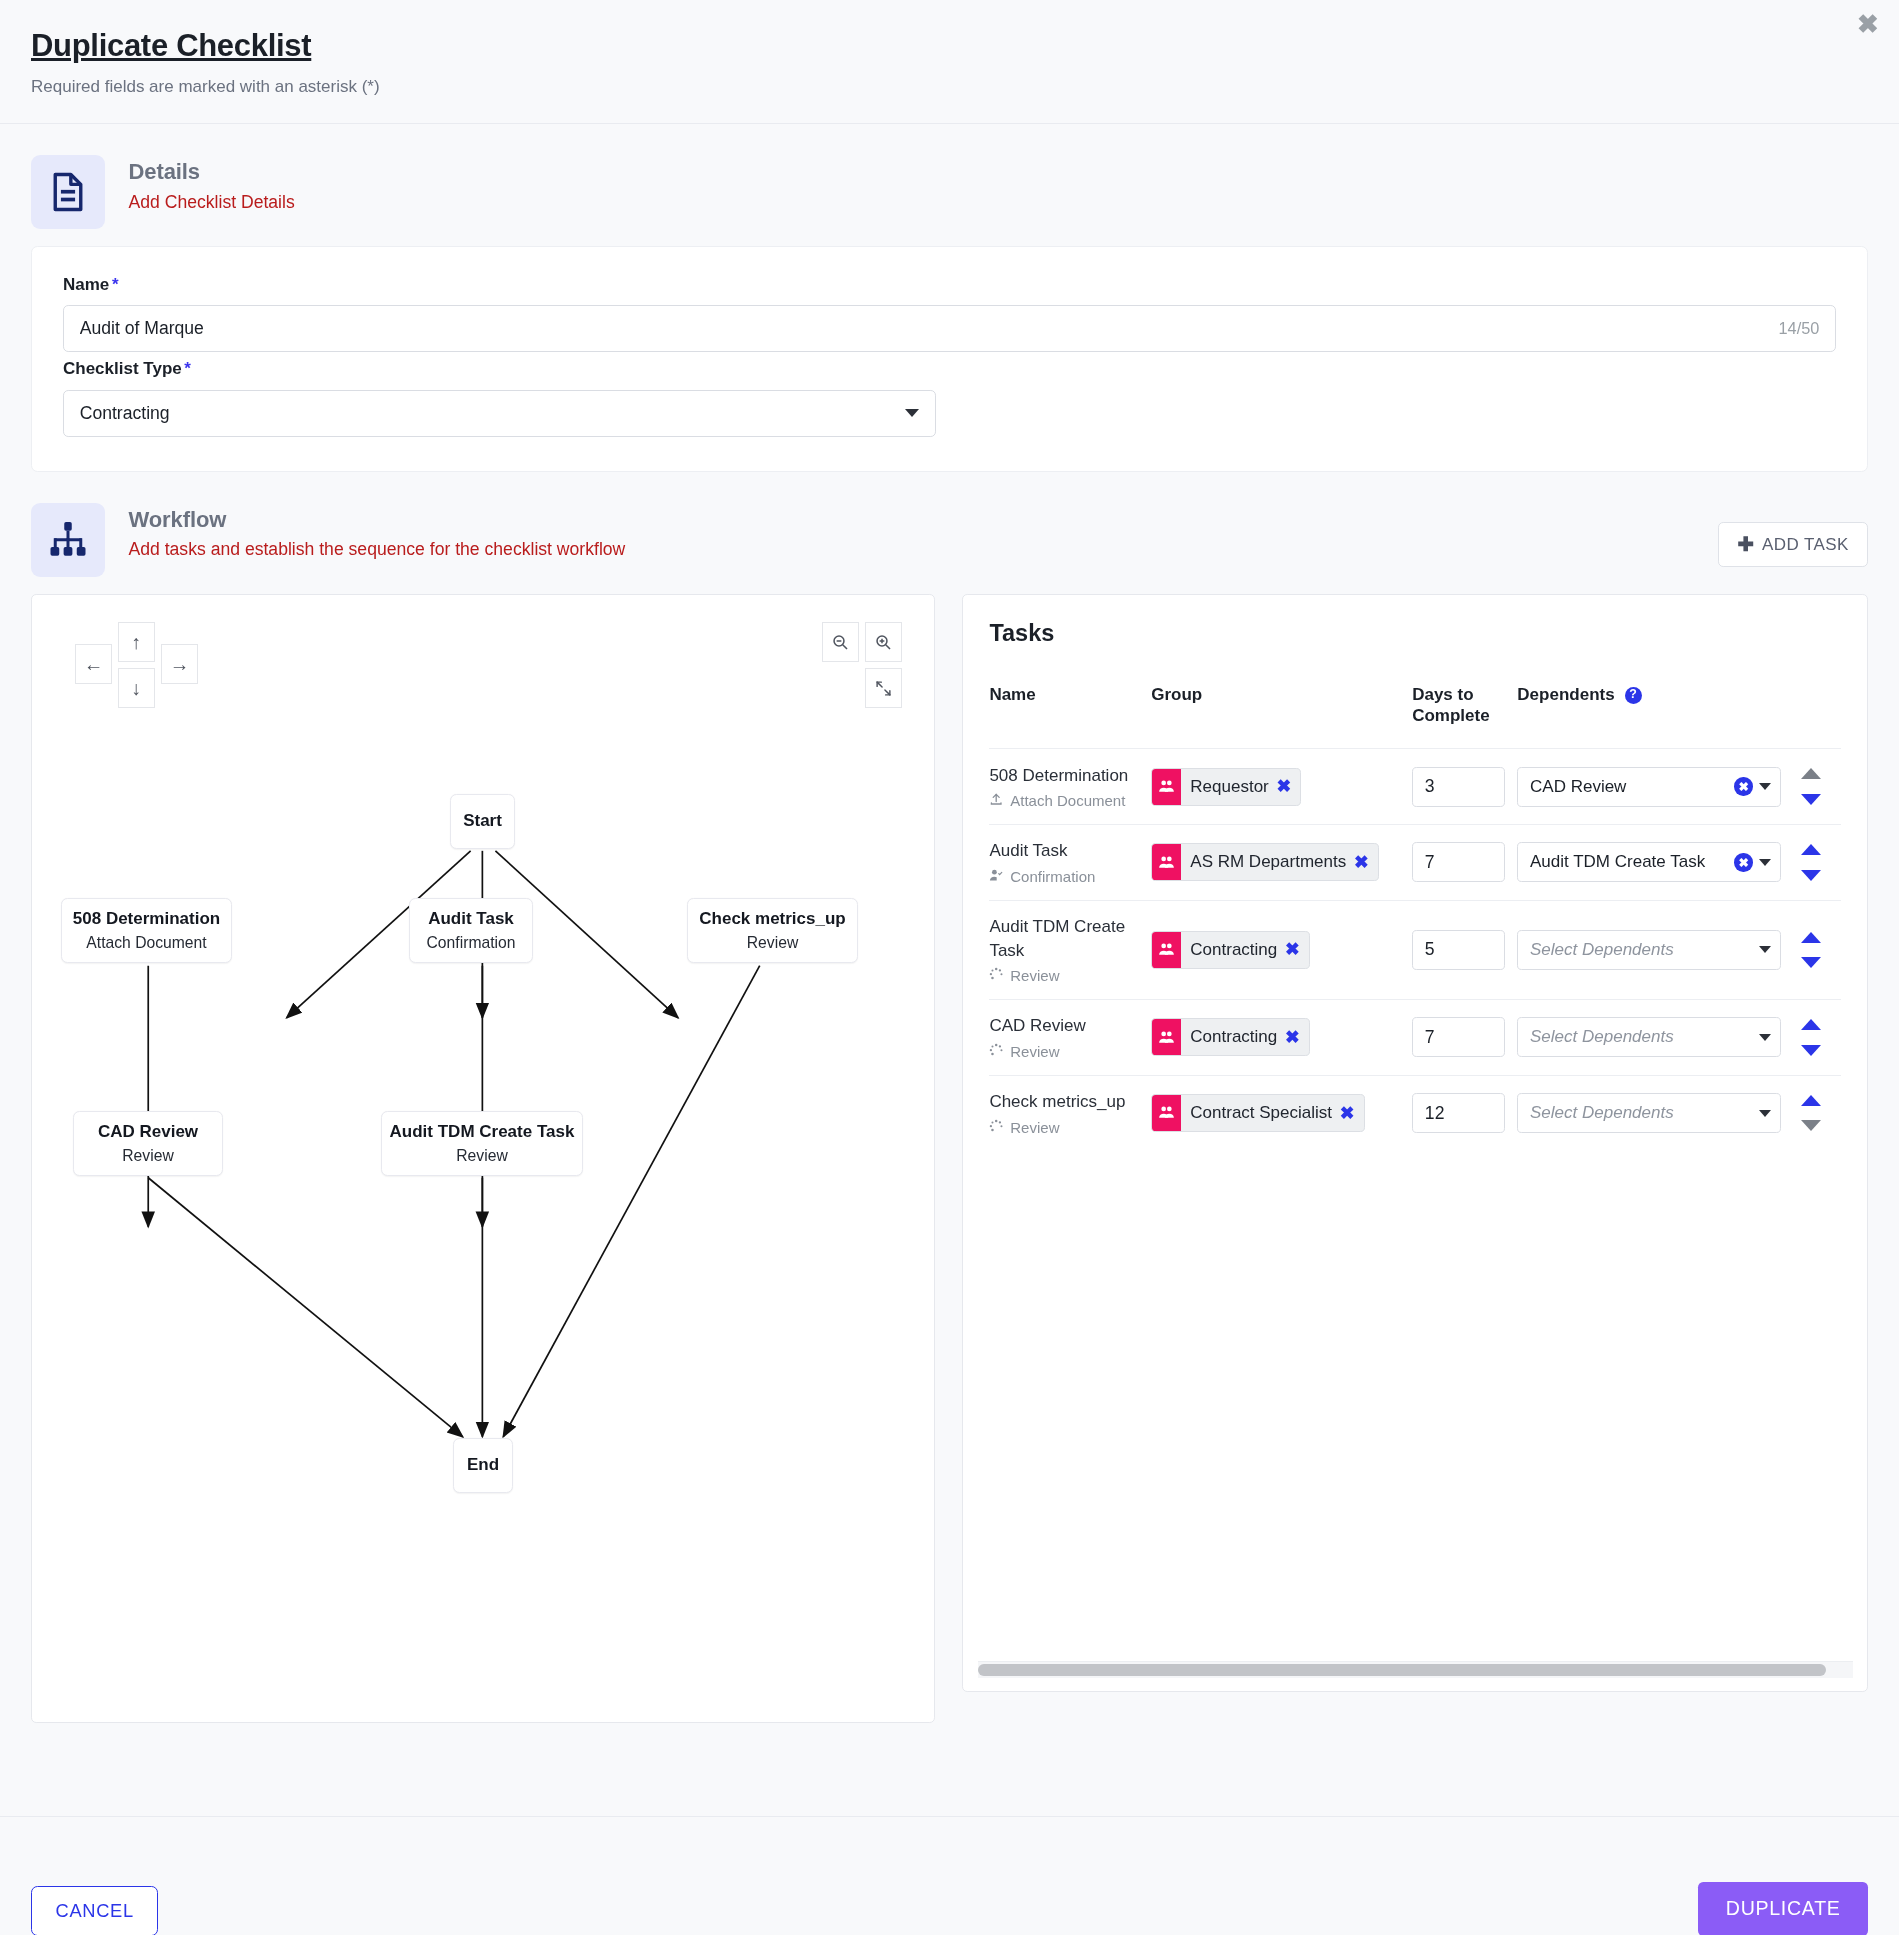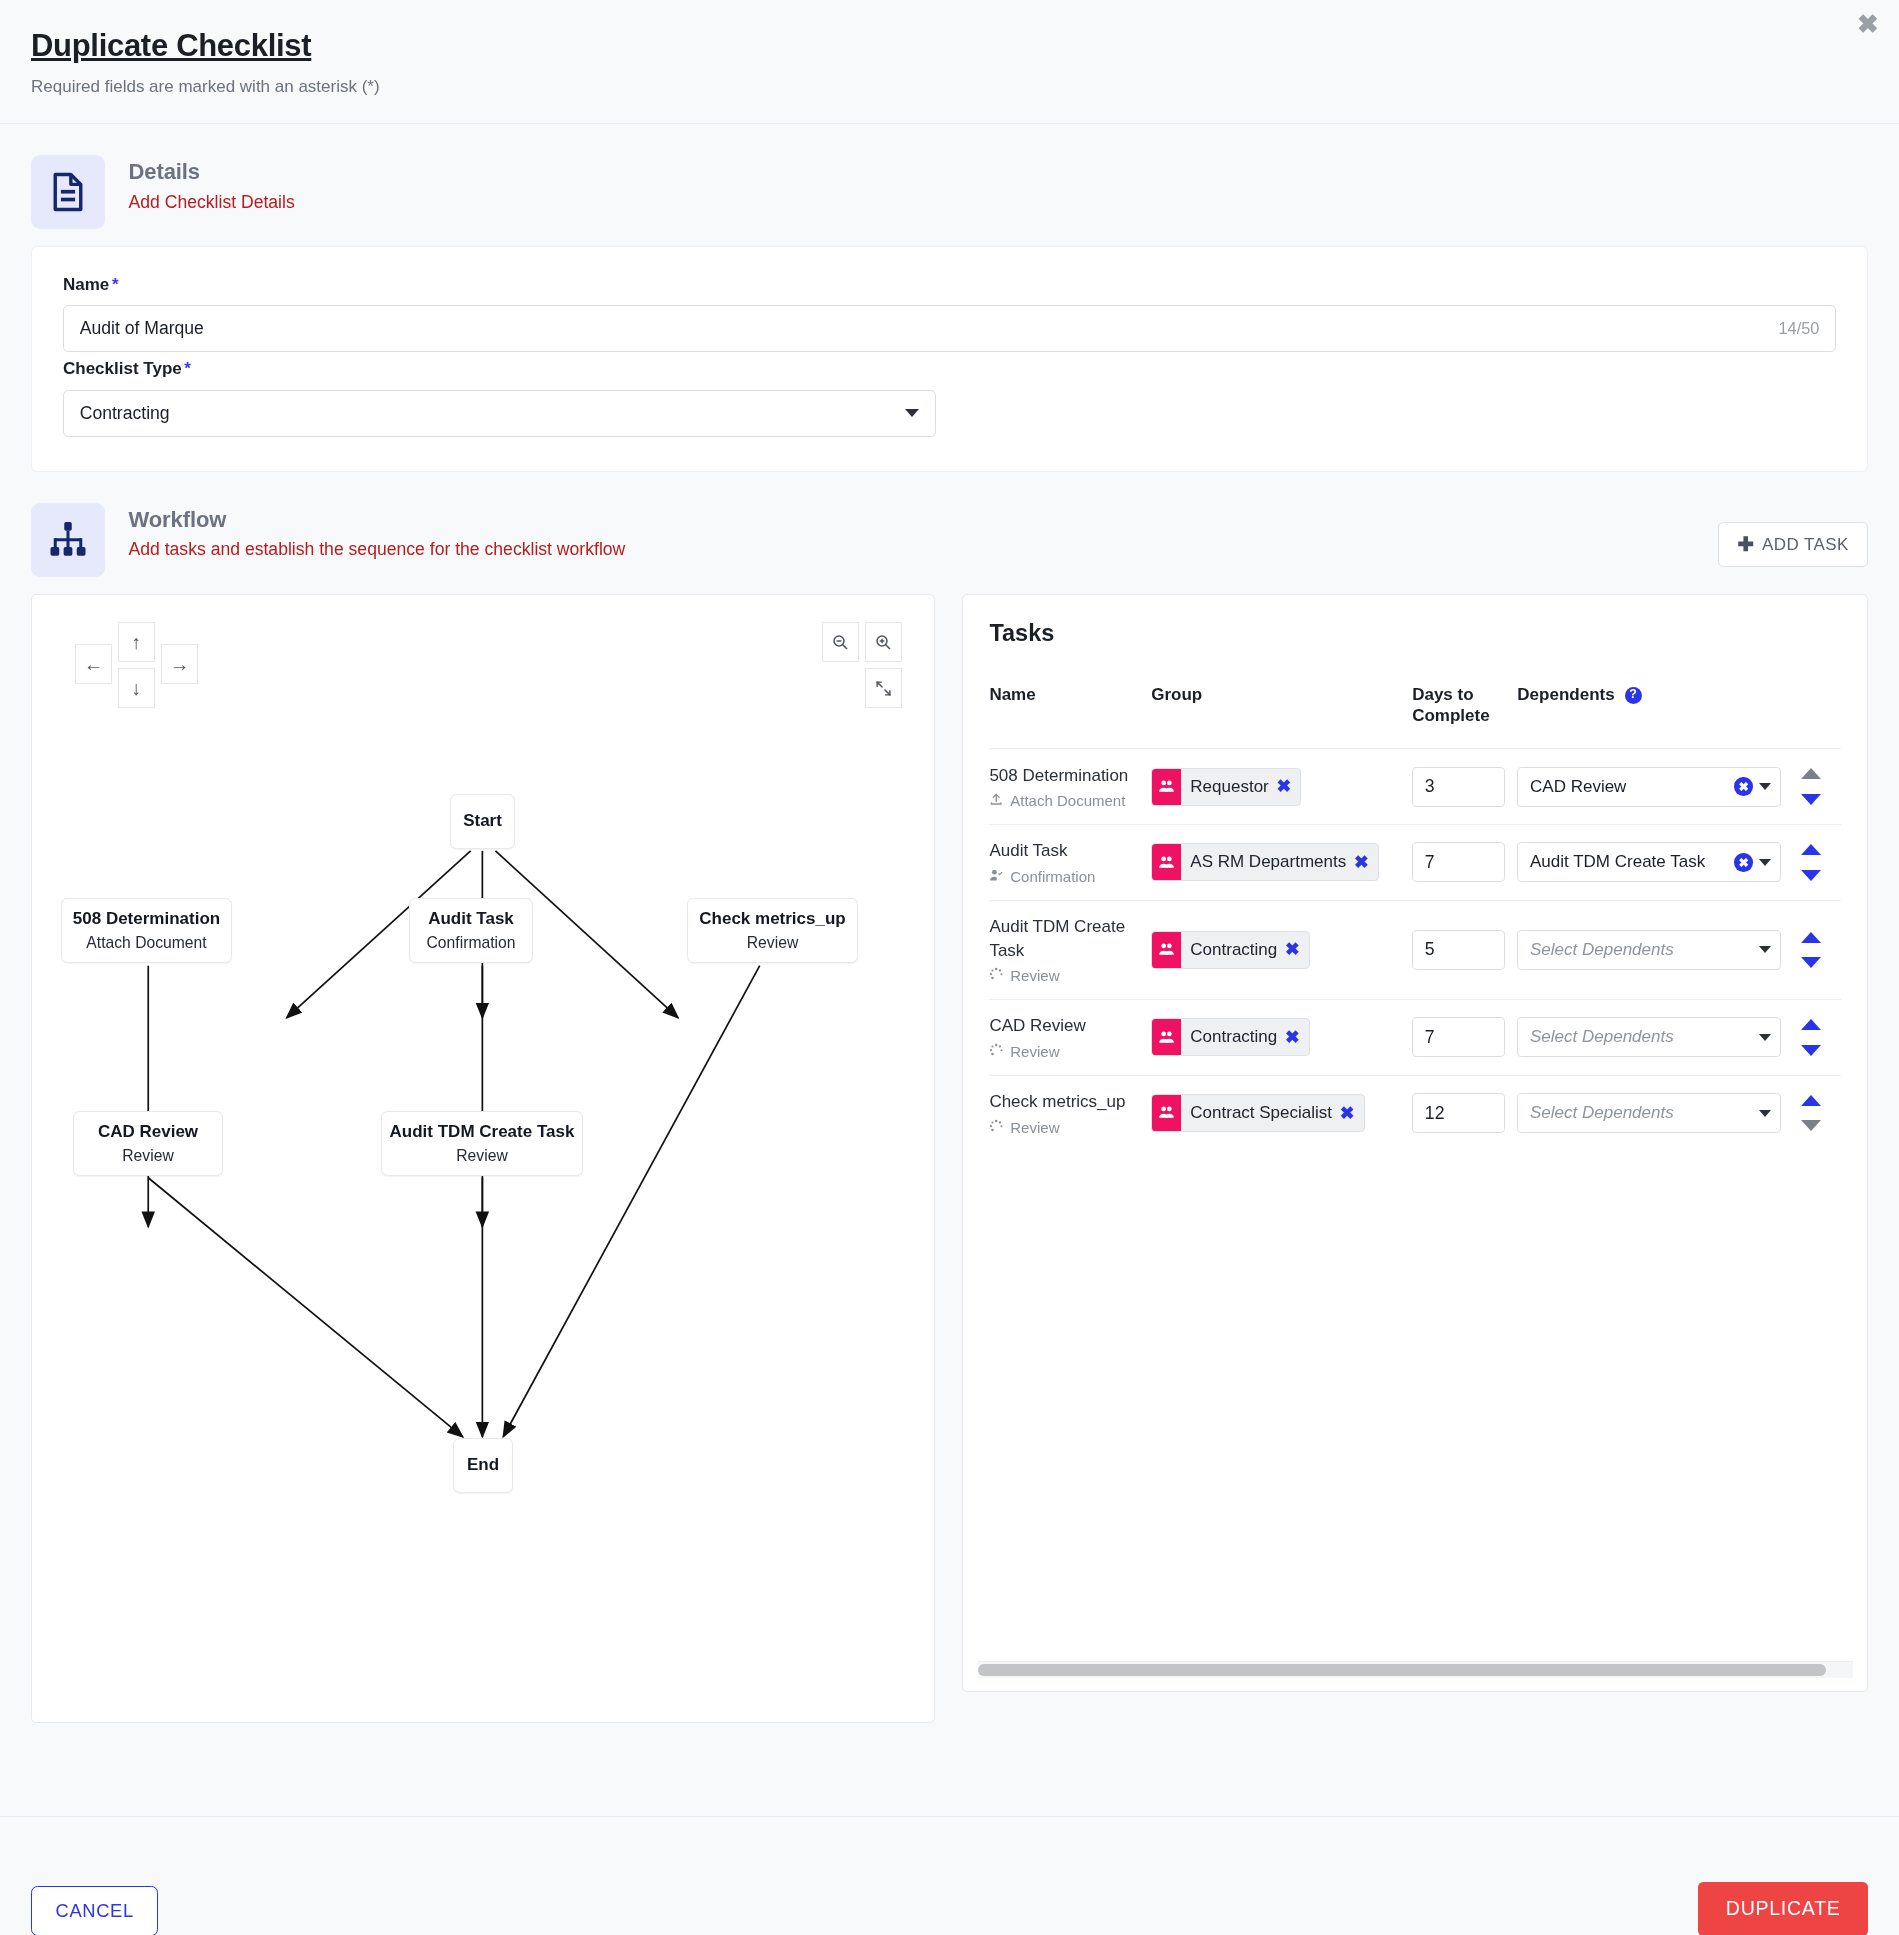--- a/index.html
+++ b/index.html
@@ -331,21 +331,21 @@
     border: 1.3px solid #2b35e8;
     color: #2b35e8;
     border-radius: 6.5px;
     font-size: 18.3px;
     letter-spacing: 0.7px;
     padding: 13px 23.5px;
     cursor: pointer;
     font-family: "Liberation Sans", sans-serif;
   }
   .btn-primary {
-    background: #ef4444;
+    background: #8b5cf6;
     border: none;
     color: #fff;
     border-radius: 5.2px;
     font-size: 19.6px;
     letter-spacing: 0.7px;
     padding: 15.7px 27.4px;
     cursor: pointer;
     font-family: "Liberation Sans", sans-serif;
   }
 </style>

